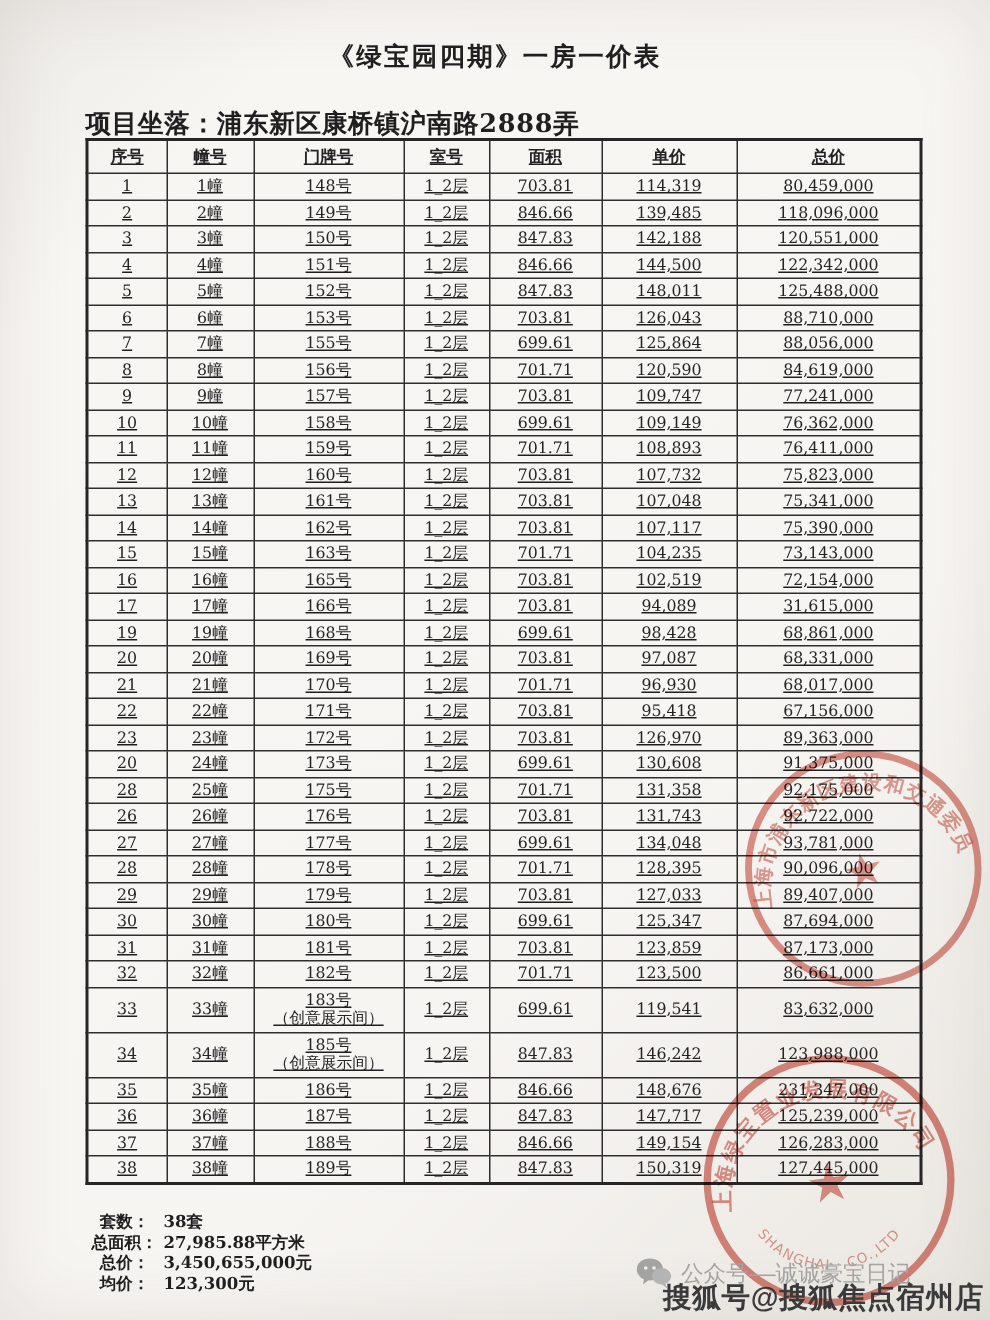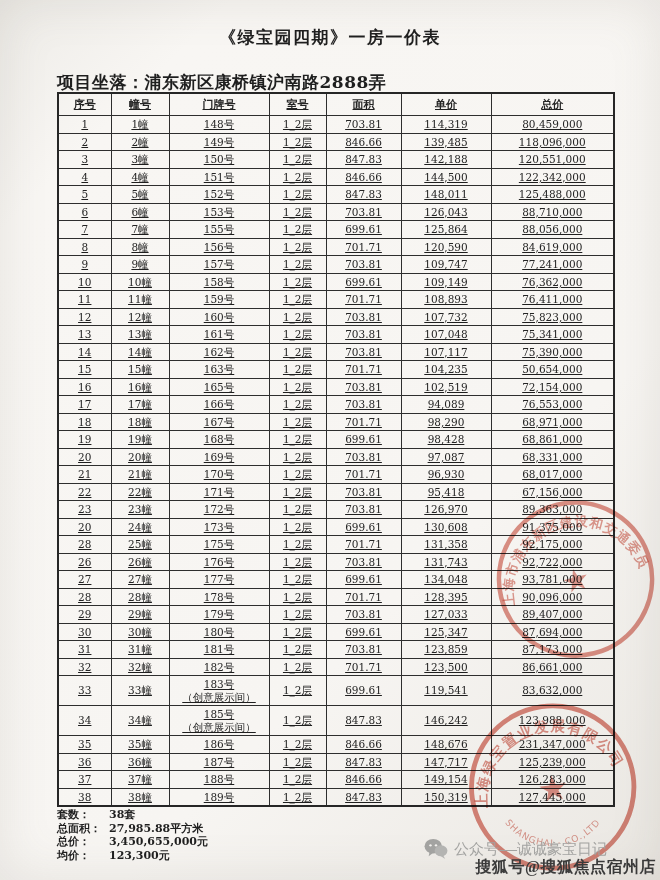--- a/index.html
+++ b/index.html
@@ -21,31 +21,31 @@
     border-collapse:collapse; table-layout:fixed; border:2px solid #262626;text-decoration:underline;
   }
   .price th, .price td {
     border:1px solid #2e2e2e; text-align:center; vertical-align:middle;
     font-size:10.5px; color:#242424;
   }
   .price th { font-weight:bold; font-size:11px; line-height:13px; padding:4px 1px; }
   .price td { line-height:12.5px; padding:2px 1px; }
   .price td:nth-child(3) { white-space:pre-line; }
   .summary { position:absolute; top:808px; left:57px; font-size:11px; font-weight:bold; line-height:13.5px; }
-  .summary .lbl { display:inline-block; width:52px; }
+  .summary .lbl { display:inline-block; width:52px;text-align:center; }
   .stamp { position:absolute; mix-blend-mode:multiply; pointer-events:none; }
   .stamp1 { left:494px; top:497px; transform:rotate(-14deg); }
   .stamp2 { left:466px; top:700px; transform:rotate(-8deg); }
   .wm-wechat {
     position:absolute; top:838px; left:424px; display:flex; align-items:center; gap:6px;
     color:#a3a3a1; font-size:15px; font-family:Liberation Mono, monospace;
   }
   .wm-sohu {
-    position:absolute; right:4px; bottom:2px; font-size:16px; font-weight:bold; color:#3a3a3a;
-    font-family:Liberation Serif, serif; letter-spacing:.5px;
+    position:absolute; right:4px; bottom:2px; font-size:19px; font-weight:bold; color:#3a3a3a;
+    font-family:Liberation Sans, sans-serif; letter-spacing:.5px;
   }
 </style>
 </head>
 <body>
 
 <div class="page">
 
   <div class="doc-title">《绿宝园四期》一房一价表</div>
 
   <div class="location">项目坐落：浦东新区康桥镇沪南路2888弄</div>
@@ -198,48 +198,39 @@
           <td>107,117</td>
           <td>75,390,000</td>
         </tr>
         <tr>
           <td>15</td>
           <td>15幢</td>
           <td>163号</td>
           <td>1_2层</td>
           <td>701.71</td>
           <td>104,235</td>
-          <td>50,654,000</td>
+          <td>73,143,000</td>
         </tr>
         <tr>
           <td>16</td>
           <td>16幢</td>
           <td>165号</td>
           <td>1_2层</td>
           <td>703.81</td>
           <td>102,519</td>
           <td>72,154,000</td>
         </tr>
         <tr>
           <td>17</td>
           <td>17幢</td>
           <td>166号</td>
           <td>1_2层</td>
           <td>703.81</td>
           <td>94,089</td>
-          <td>76,553,000</td>
-        </tr>
-        <tr>
-          <td>18</td>
-          <td>18幢</td>
-          <td>167号</td>
-          <td>1_2层</td>
-          <td>701.71</td>
-          <td>98,290</td>
-          <td>68,971,000</td>
+          <td>31,615,000</td>
         </tr>
         <tr>
           <td>19</td>
           <td>19幢</td>
           <td>168号</td>
           <td>1_2层</td>
           <td>699.61</td>
           <td>98,428</td>
           <td>68,861,000</td>
         </tr>

